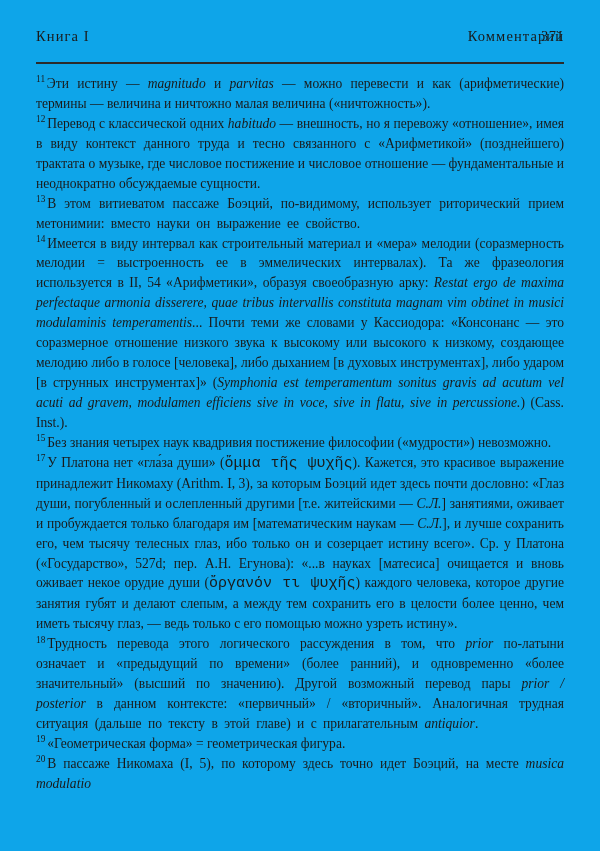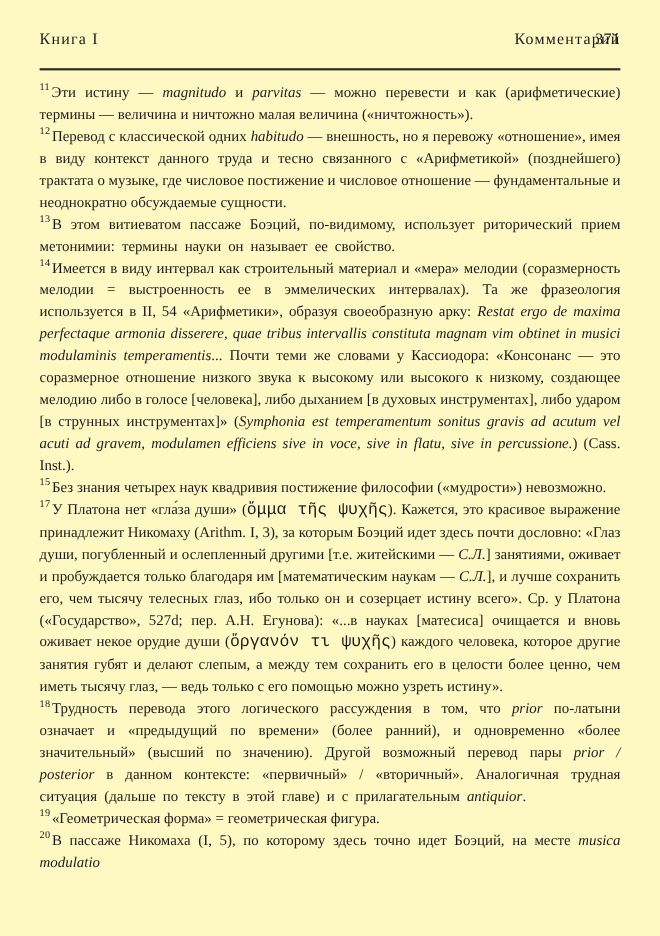--- a/index.html
+++ b/index.html
@@ -11,21 +11,21 @@
     width: 600px;
     height: 851px;
     font-family: "Liberation Serif", "DejaVu Serif", serif;
     color: #1a1a1a;
     overflow: hidden;
   }
   .page {
     position: relative;
     width: 600px;
     height: 851px;
-    background: #fef9c3;
+    background: #0ea5e9;
   }
   .running-head {
     position: absolute;
     top: 28px;
     left: 36px;
     right: 36px;
     height: 22px;
     display: flex;
     align-items: baseline;
     justify-content: space-between;
@@ -108,21 +108,21 @@
     <span class="rh-center">Комментарий</span>
     <span class="rh-right">371</span>
   </div>
 
   <div class="head-rule"></div>
 
   <div class="body-col">
     <div id="notes-root">
         <p class="note"><span class="fn">11</span><span>Эти истину — </span><span class="it">magnitudo</span><span> и </span><span class="it">parvitas</span><span> — можно перевести и как (арифметические) термины — величина и ничтожно малая величина («ничтожность»).</span></p>
         <p class="note"><span class="fn">12</span><span>Перевод с классической одних </span><span class="it">habitudo</span><span> — внешность, но я перевожу «отношение», имея в виду контекст данного труда и тесно связанного с «Арифметикой» (позднейшего) трактата о музыке, где числовое постижение и числовое отношение — фундаментальные и неоднократно обсуждаемые сущности.</span></p>
-        <p class="note wide"><span class="fn">13</span><span>В этом витиеватом пассаже Боэций, по-видимому, использует риторический прием метонимии: термины науки он называет ее свойство.</span></p>
+        <p class="note wide"><span class="fn">13</span><span>В этом витиеватом пассаже Боэций, по-видимому, использует риторический прием метонимии: вместо науки он выражение ее свойство.</span></p>
         <p class="note"><span class="fn">14</span><span>Имеется в виду интервал как строительный материал и «мера» мелодии (соразмерность мелодии = выстроенность ее в эммелических интервалах). Та же фразеология используется в II, 54 «Арифметики», образуя своеобразную арку: </span><span class="it">Restat ergo de maxima perfectaque armonia disserere, quae tribus intervallis constituta magnam vim obtinet in musici modulaminis temperamentis</span><span>... Почти теми же словами у Кассиодора: «Консонанс — это соразмерное отношение низкого звука к высокому или высокого к низкому, создающее мелодию либо в голосе [человека], либо дыханием [в духовых инструментах], либо ударом [в струнных инструментах]» (</span><span class="it">Symphonia est temperamentum sonitus gravis ad acutum vel acuti ad gravem, modulamen efficiens sive in voce, sive in flatu, sive in percussione.</span><span>) (Cass. Inst.).</span></p>
         <p class="note"><span class="fn">15</span><span>Без знания четырех наук квадривия постижение философии («мудрости») невозможно.</span></p>
         <p class="note"><span class="fn">17</span><span>У Платона нет «гла́за души» (</span><span class="gr">ὄμμα τῆς ψυχῆς</span><span>). Кажется, это красивое выражение принадлежит Никомаху (Arithm. I, 3), за которым Боэций идет здесь почти дословно: «Глаз души, погубленный и ослепленный другими [т.е. житейскими — </span><span class="it">С.Л.</span><span>] занятиями, оживает и пробуждается только благодаря им [математическим наукам — </span><span class="it">С.Л.</span><span>], и лучше сохранить его, чем тысячу телесных глаз, ибо только он и созерцает истину всего». Ср. у Платона («Государство», 527d; пер. А.Н. Егунова): «...в науках [матесиса] очищается и вновь оживает некое орудие души (</span><span class="gr">ὄργανόν τι ψυχῆς</span><span>) каждого человека, которое другие занятия губят и делают слепым, а между тем сохранить его в целости более ценно, чем иметь тысячу глаз, — ведь только с его помощью можно узреть истину».</span></p>
         <p class="note wide"><span class="fn">18</span><span>Трудность перевода этого логического рассуждения в том, что </span><span class="it">prior</span><span> по-латыни означает и «предыдущий по времени» (более ранний), и одновременно «более значительный» (высший по значению). Другой возможный перевод пары </span><span class="it">prior / posterior</span><span> в данном контексте: «первичный» / «вторичный». Аналогичная трудная ситуация (дальше по тексту в этой главе) и с прилагательным </span><span class="it">antiquior</span><span>.</span></p>
         <p class="note"><span class="fn">19</span><span>«Геометрическая форма» = геометрическая фигура.</span></p>
         <p class="note"><span class="fn">20</span><span>В пассаже Никомаха (I, 5), по которому здесь точно идет Боэций, на месте </span><span class="it">musica modulatio</span></p>
       </div>
   </div>
 
 </div>

